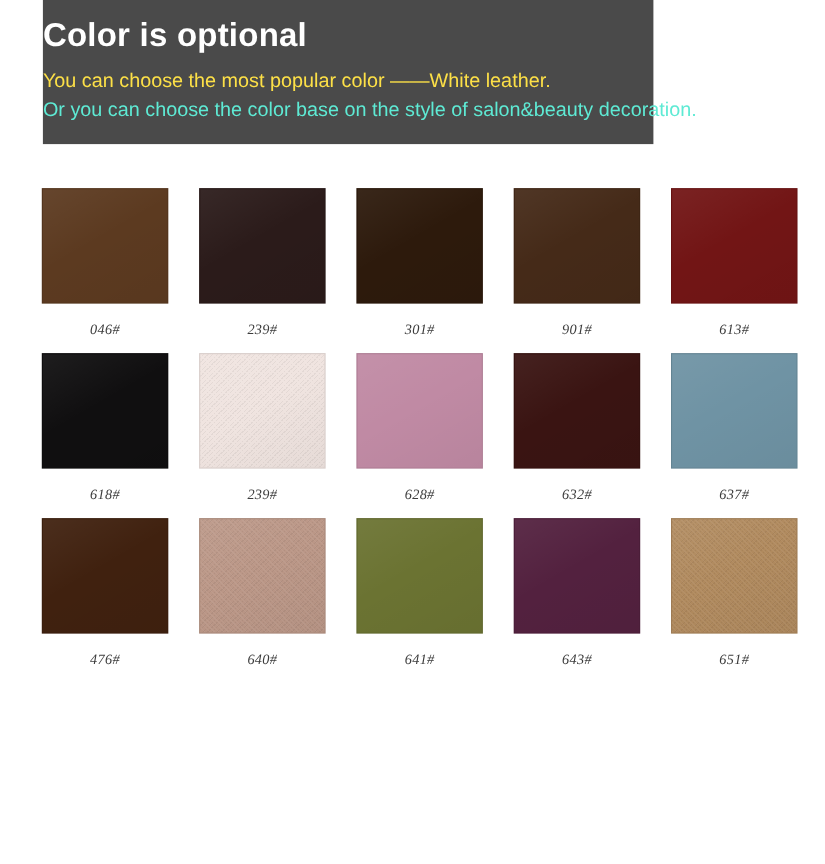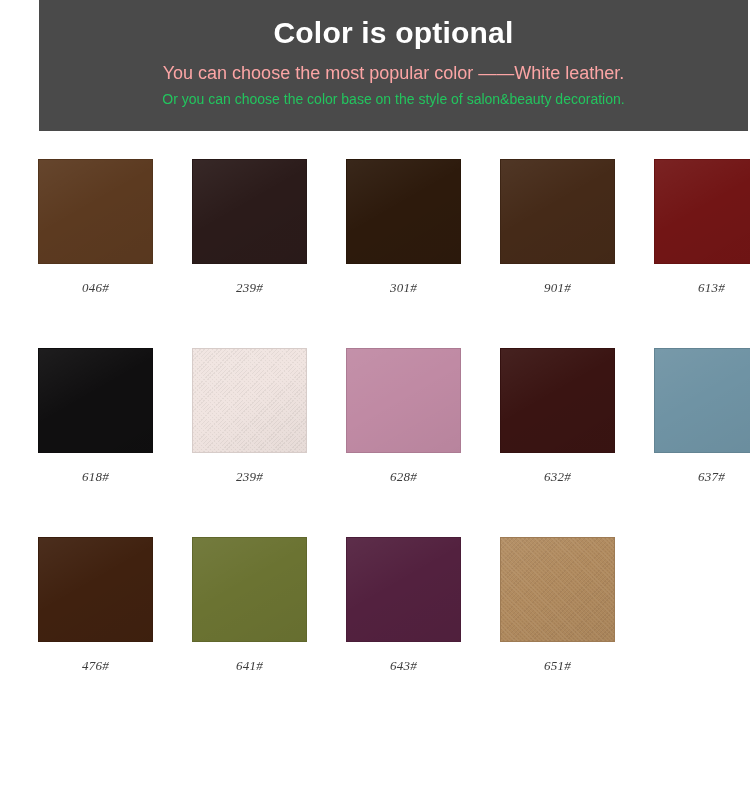--- a/index.html
+++ b/index.html
@@ -21,73 +21,72 @@
     width: 750px;
     height: 785px;
     background: #ffffff;
   }
 
   
   .banner {
     position: absolute;
     left: 39px;
     top: 0px;
-    width: 709px;
+    width: 555px;
     height: 131px;
     background: #4a4a4a;
     box-sizing: border-box;
     display: flex;
     flex-direction: column;
-    align-items: center;
+    align-items: flex-start;
     justify-content: flex-start;
     padding-top: 14px;
   }
   .banner-title {
     color: #ffffff;
     font-family: "Liberation Sans", sans-serif;
     font-weight: bold;
     font-size: 30px;
     line-height: 38px;
     letter-spacing: 0.2px;
     margin: 0 0 9px 0;
     text-align: center;
     white-space: nowrap;
   }
   .banner-line1 {
-    color: #fca5a5;
+    color: #fde047;
     font-family: "Liberation Sans", sans-serif;
     font-weight: normal;
     font-size: 18px;
     line-height: 24px;
     margin: 0 0 4px 0;
     text-align: center;
     white-space: nowrap;
   }
   .banner-line2 {
-    color: #22c55e;
+    color: #5eead4;
     font-family: "Liberation Sans", sans-serif;
     font-weight: normal;
-    font-size: 14px;
+    font-size: 18px;
     line-height: 20px;
     margin: 0;
     text-align: center;
     white-space: nowrap;
   }
 
   
   .swatch-grid {
     position: absolute;
     left: 38px;
-    top: 159px;
+    top: 171px;
     width: 686px;
     display: grid;
     grid-template-columns: repeat(5, 115px);
     grid-column-gap: 28px;
     grid-row-gap: 0px;
-    gap: 39px;
   }
   .swatch-cell {
     width: 115px;
     height: 150px;
     display: flex;
     flex-direction: column;
     align-items: center;
   }
   .swatch-chip {
     width: 115px;
@@ -196,20 +195,27 @@
         </div>
         <div class="swatch-label">637#</div>
       </div>
       <div class="swatch-cell">
         <div class="swatch-chip" style="background-color: rgb(64, 33, 15);">
           <span class="sheen"></span>
         </div>
         <div class="swatch-label">476#</div>
       </div>
       <div class="swatch-cell">
+        <div class="swatch-chip" style="background-color: rgb(187, 151, 135);">
+          <span class="grain"></span>
+          <span class="sheen"></span>
+        </div>
+        <div class="swatch-label">640#</div>
+      </div>
+      <div class="swatch-cell">
         <div class="swatch-chip" style="background-color: rgb(107, 115, 50);">
           <span class="sheen"></span>
         </div>
         <div class="swatch-label">641#</div>
       </div>
       <div class="swatch-cell">
         <div class="swatch-chip" style="background-color: rgb(83, 33, 63);">
           <span class="sheen"></span>
         </div>
         <div class="swatch-label">643#</div>

